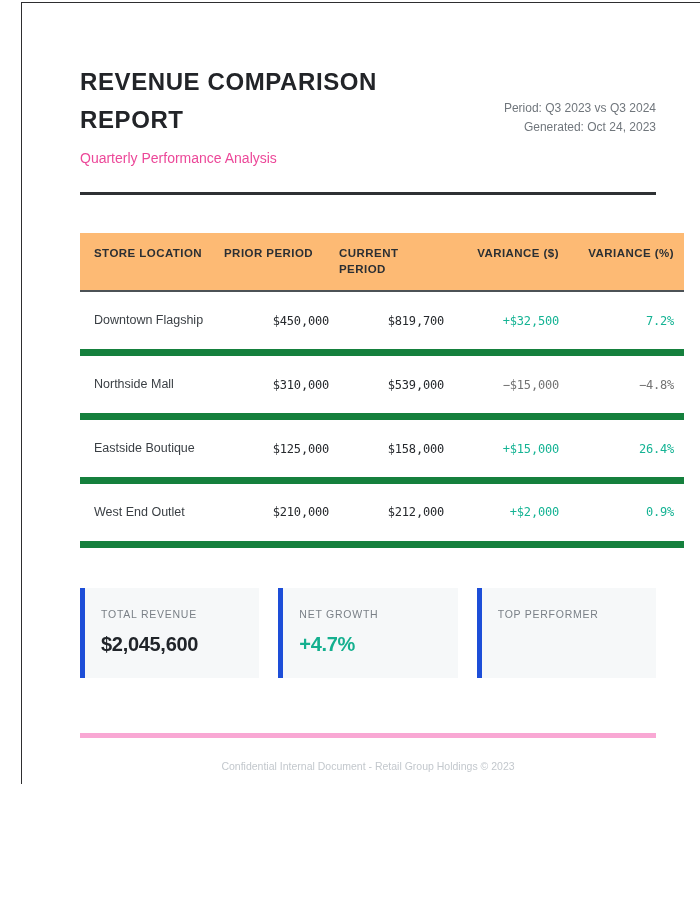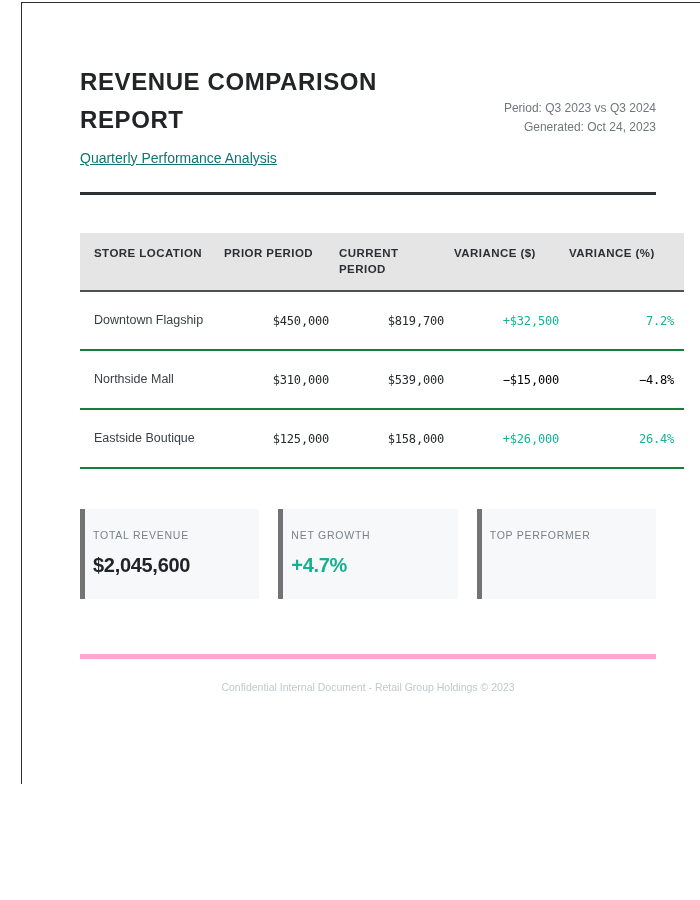--- a/index.html
+++ b/index.html
@@ -41,25 +41,24 @@
   .doc-title {
     font-size: 24px;
     font-weight: bold;
     letter-spacing: 0.6px;
     color: #222428;
     line-height: 1.6;
     margin: 0;
   }
   .doc-subtitle {
     font-size: 14px;
-    color: #0f766e;
+    color: #ec4899;
     margin-top: 9px;
     line-height: 1.4;
     font-weight: normal;
-    text-decoration: underline;
   }
   .header-right {
     width: 165px;
     text-align: right;
     font-size: 12px;
     color: #70767c;
     line-height: 1.62;
     padding-top: 36px;
   }
 
@@ -68,39 +67,39 @@
     border-top: 3px solid #2e3134;
   }
 
   
   .report-table {
     width: 100%;
     border-collapse: collapse;
     margin-top: 38px;
     table-layout: fixed;
   }
-  .report-table thead tr { background: #e5e5e5; }
+  .report-table thead tr { background: #fdba74; }
   .report-table th {
     font-size: 11.5px;
     font-weight: bold;
     color: #2b2f33;
     letter-spacing: 0.45px;
     text-align: left;
     padding: 13px 10px 13px 0;
     vertical-align: top;
     line-height: 1.35;
     border-bottom: 2px solid #4c5256;
   }
   .report-table th.col-store { padding-left: 14px; width: 120px; }
   .report-table th.col-num   { width: 105px; }
-  .report-table th.col-var   { width: 105px; }
+  .report-table th.col-var   { width: 105px; text-align: right; }
 
   .report-table td {
     padding: 20px 10px 20px 0;
-    border-bottom: 2px solid #15803d;
+    border-bottom: 7px solid #15803d;
     font-size: 12.5px;
     vertical-align: middle;
   }
   td.cell-store {
     padding-left: 14px;
     color: #3a3f44;
     font-size: 12.5px;
     line-height: 1.35;
   }
   td.cell-num {
@@ -110,33 +109,33 @@
     text-align: right;
     letter-spacing: -0.2px;
   }
   td.cell-var {
     font-family: "DejaVu Sans Mono", monospace;
     font-size: 12px;
     text-align: right;
     letter-spacing: -0.2px;
   }
   .pos { color: #15b394; }
-  .neg { color: #000000; }
+  .neg { color: #737373; }
 
   
   .summary-row {
     display: flex;
     gap: 19px;
     margin-top: 40px;
   }
   .summary-card {
     flex: 1;
     background: #f6f8f9;
-    border-left: 5px solid #737373;
-    padding: 20px 16px 22px 8px;
+    border-left: 5px solid #1d4ed8;
+    padding: 20px 16px 22px 16px;
     box-sizing: border-box;
   }
   .card-label {
     font-size: 10.5px;
     letter-spacing: 0.75px;
     color: #7a8087;
     text-transform: uppercase;
   }
   .card-value {
     margin-top: 13px;
@@ -198,22 +197,29 @@
           <td class="cell-store">Northside Mall</td>
           <td class="cell-num">$310,000</td>
           <td class="cell-num">$539,000</td>
           <td class="cell-var neg">−$15,000</td>
           <td class="cell-var neg">−4.8%</td>
         </tr>
         <tr>
           <td class="cell-store">Eastside Boutique</td>
           <td class="cell-num">$125,000</td>
           <td class="cell-num">$158,000</td>
-          <td class="cell-var pos">+$26,000</td>
+          <td class="cell-var pos">+$15,000</td>
           <td class="cell-var pos">26.4%</td>
+        </tr>
+        <tr>
+          <td class="cell-store">West End Outlet</td>
+          <td class="cell-num">$210,000</td>
+          <td class="cell-num">$212,000</td>
+          <td class="cell-var pos">+$2,000</td>
+          <td class="cell-var pos">0.9%</td>
         </tr>
       </tbody>
     </table>
 
     <div class="summary-row">
       <div class="summary-card">
         <div class="card-label">TOTAL REVENUE</div>
         <div class="card-value">$2,045,600</div>
       </div>
       <div class="summary-card">

